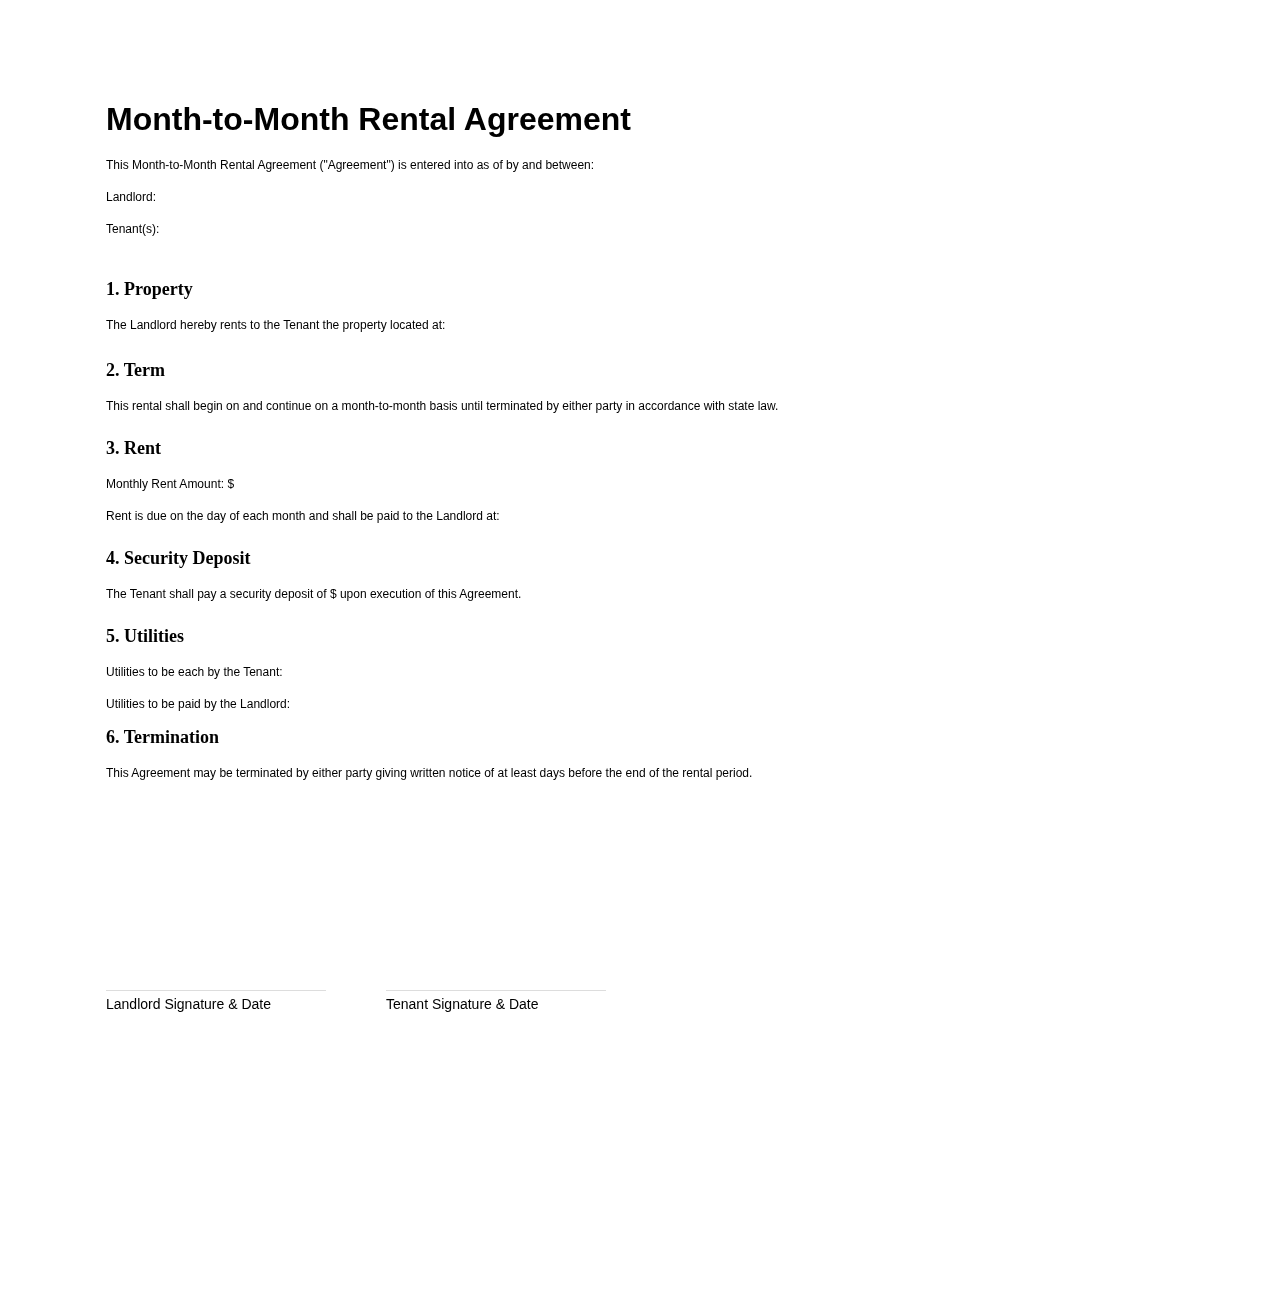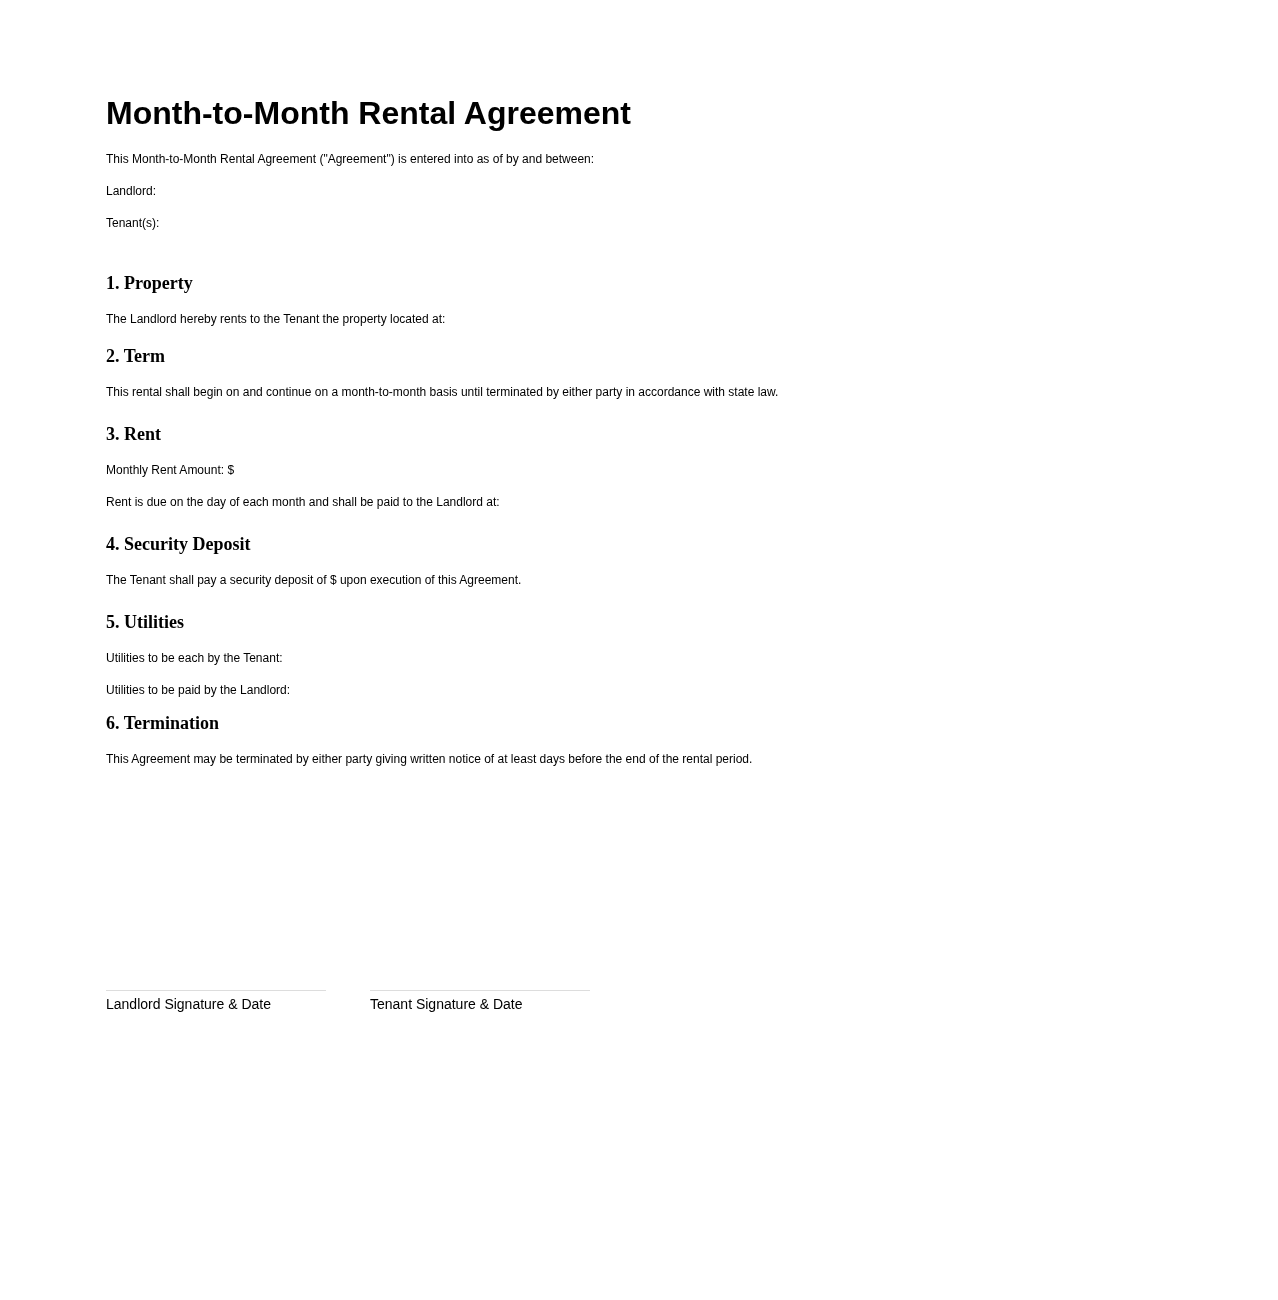--- a/index.html
+++ b/index.html
@@ -10,21 +10,21 @@
     body {
       width: 1278px;
       height: 1300px;
       font-family: "Liberation Sans", sans-serif;
       color: #000000;
       position: relative;
     }
     .doc {
       position: absolute;
       left: 106px;
-      top: 12px;
+      top: 18px;
       width: 1060px;
     }
     h1.title {
       margin: 0;
       padding-top: 83px;
       font-size: 32px;
       font-weight: bold;
       line-height: 37px;
       letter-spacing: 0;
     }
@@ -45,21 +45,21 @@
       line-height: 21px;
       font-family: Liberation Serif, serif;
     }
     .section .body { margin-top: 16px; }
     .section .body p.line { margin-bottom: 14px; }
     .signatures {
       position: absolute;
       top: 990px;
       left: 106px;
       display: flex;
-      gap: 44px;
+      gap: 60px;
     }
     .sig-block {
       width: 220px;
       border-top: 1px solid #dddddd;
       padding-top: 5px;
     }
     .sig-label {
       font-size: 14px;
       line-height: 16px;
       color: #000000;
@@ -77,21 +77,21 @@
     <p class="line">Tenant(s):</p>
   </div>
 
   <div class="section" style="margin-top:41px;">
     <h2>1. Property</h2>
     <div class="body">
       <p class="line">The Landlord hereby rents to the Tenant the property located at:</p>
     </div>
   </div>
 
-  <div class="section" style="margin-top:18px;">
+  <div class="section" style="margin-top:26px;">
     <h2>2. Term</h2>
     <div class="body">
       <p class="line">This rental shall begin on and continue on a month-to-month basis until terminated by either party in accordance with state law.</p>
     </div>
   </div>
 
   <div class="section" style="margin-top:23px;">
     <h2>3. Rent</h2>
     <div class="body">
       <p class="line">Monthly Rent Amount: $</p>

